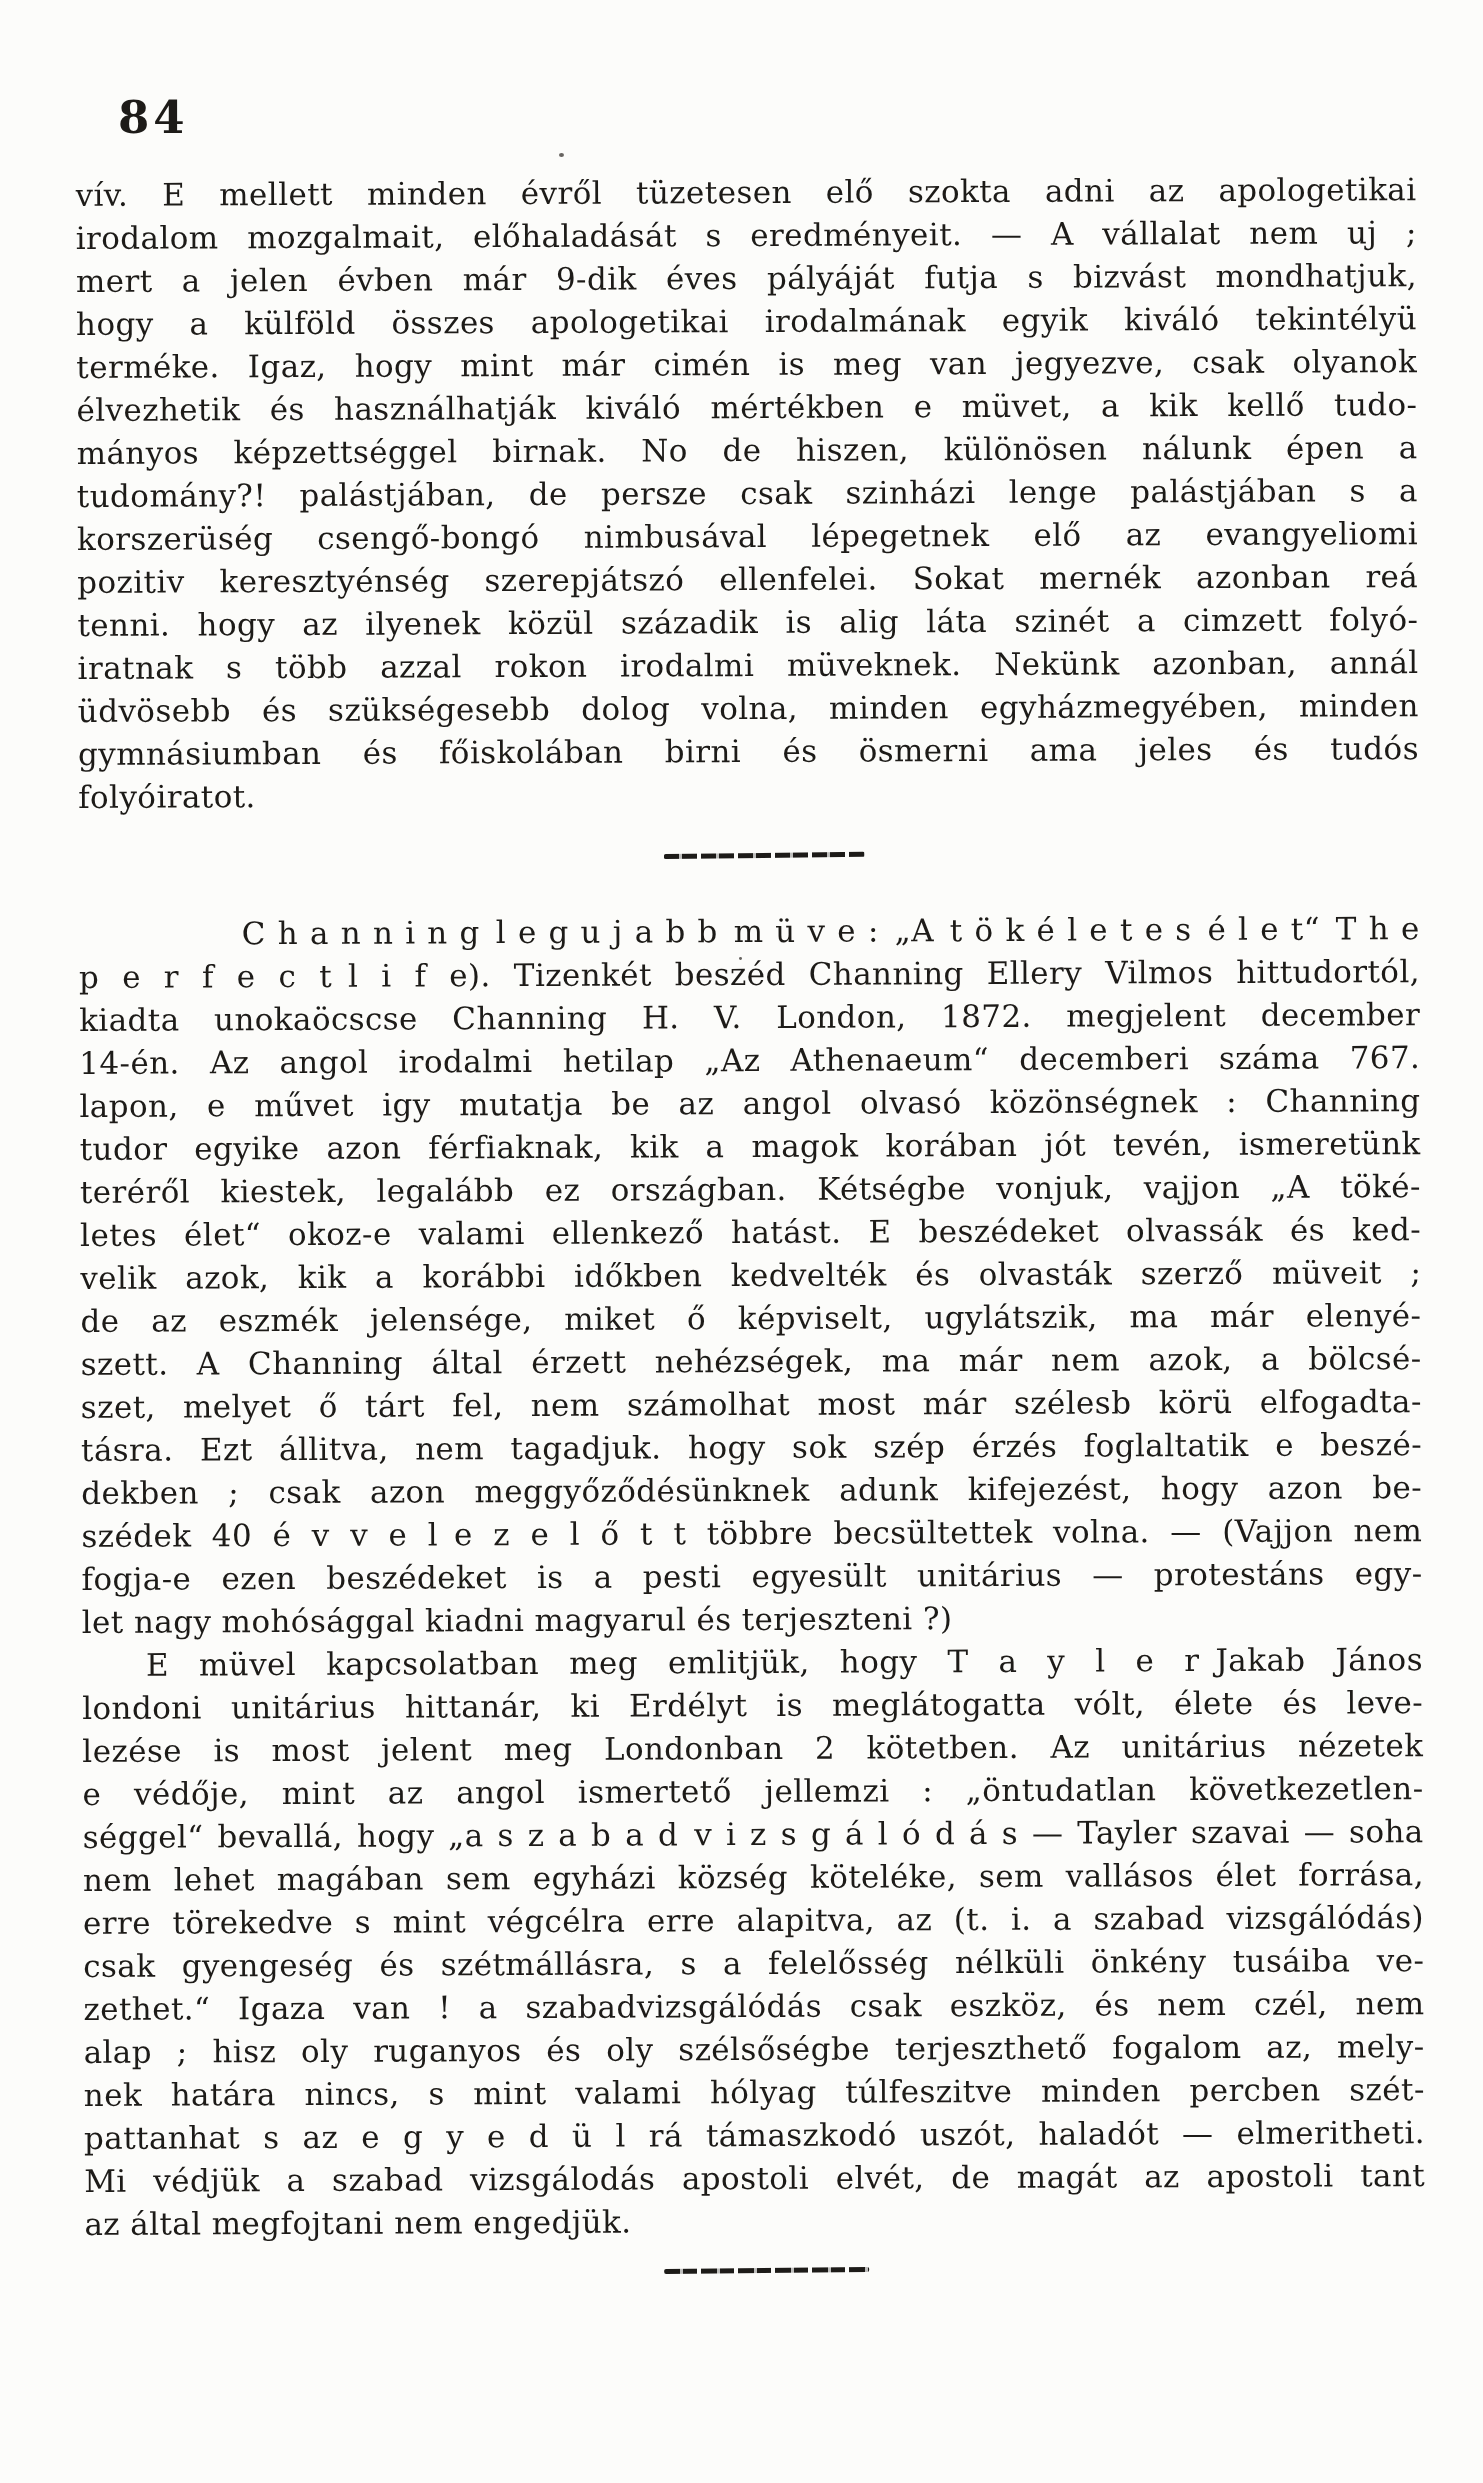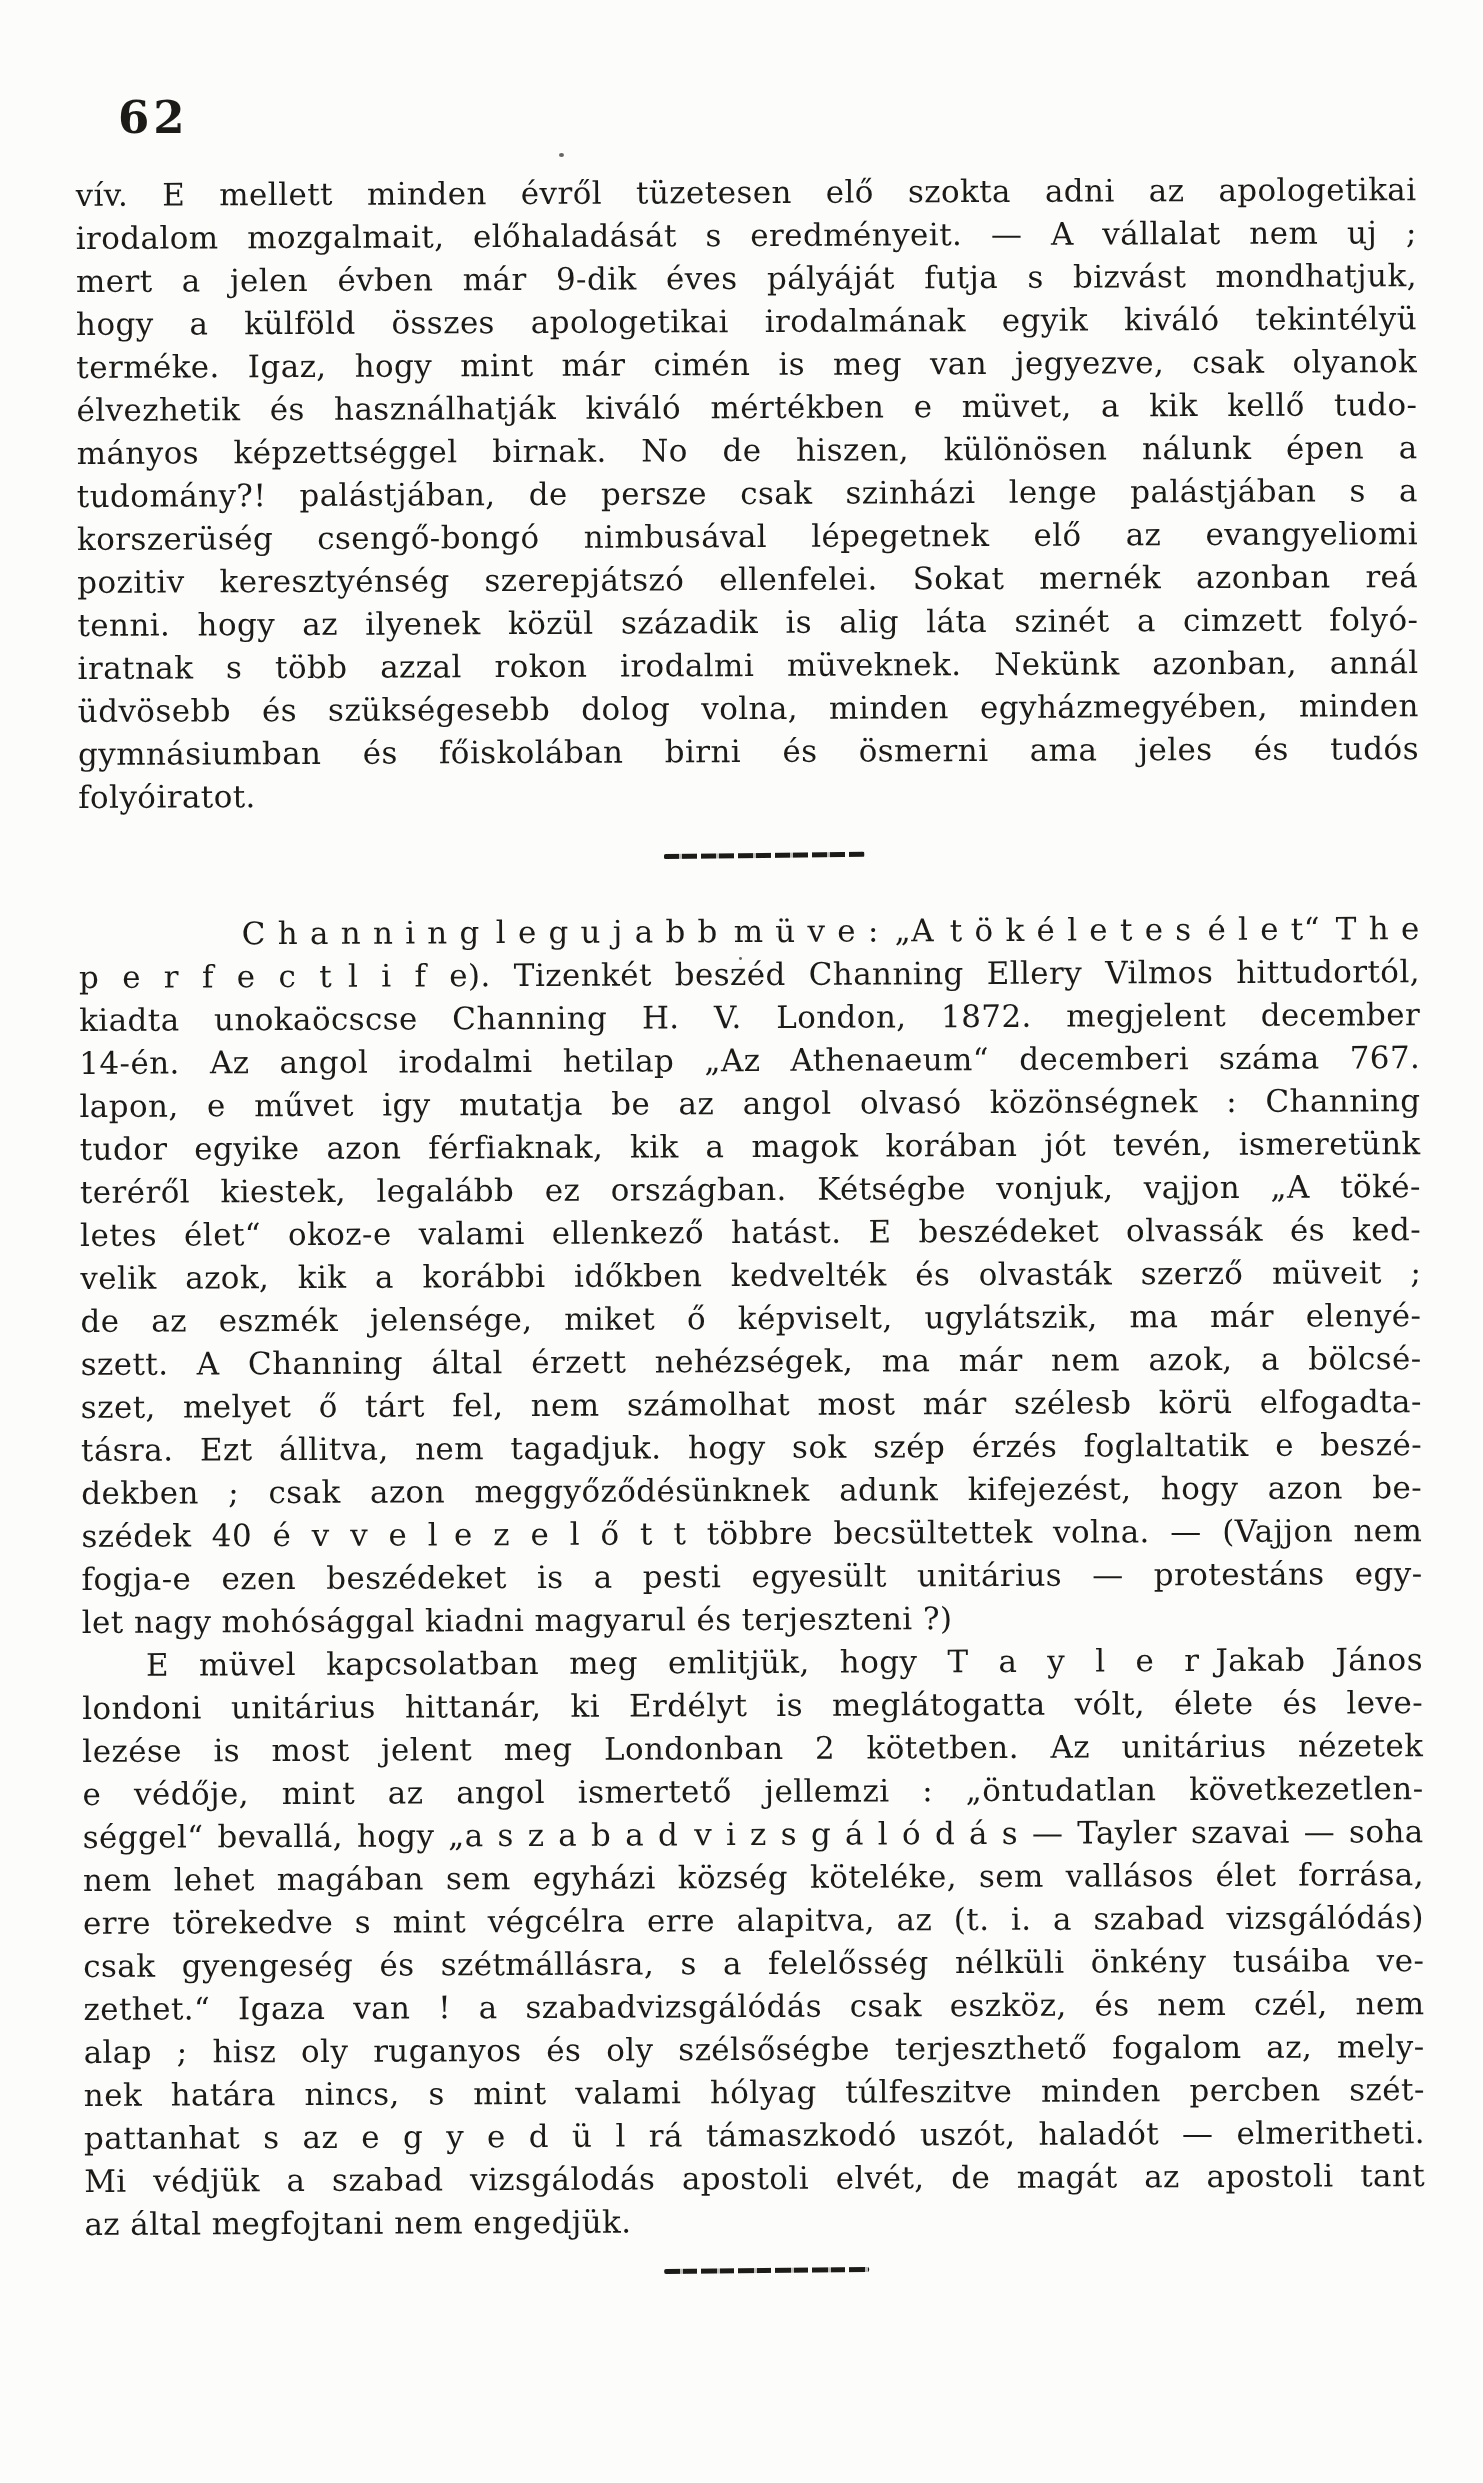--- a/index.html
+++ b/index.html
@@ -83,21 +83,21 @@
     opacity: 0.75;
   }
   .speck-1 { left: 559px; top: 153px; width: 4.9px; height: 3.9px; }
   .speck-2 { left: 739px; top: 957px; width: 2.9px; height: 2.9px; }
 </style>
 </head>
 <body>
 
 <div class="page">
 
-  <div class="page-number">62</div>
+  <div class="page-number">84</div>
 
   <div class="speck speck-1"></div>
   <div class="speck speck-2"></div>
 
   <div class="text-block">
 
     <section class="para para-a">
       <div class="line">vív. E mellett minden évről tüzetesen elő szokta adni az apologetikai</div>
       <div class="line">irodalom mozgalmait, előhaladását s eredményeit. — A vállalat nem uj ;</div>
       <div class="line">mert a jelen évben már 9-dik éves pályáját futja s bizvást mondhatjuk,</div>

